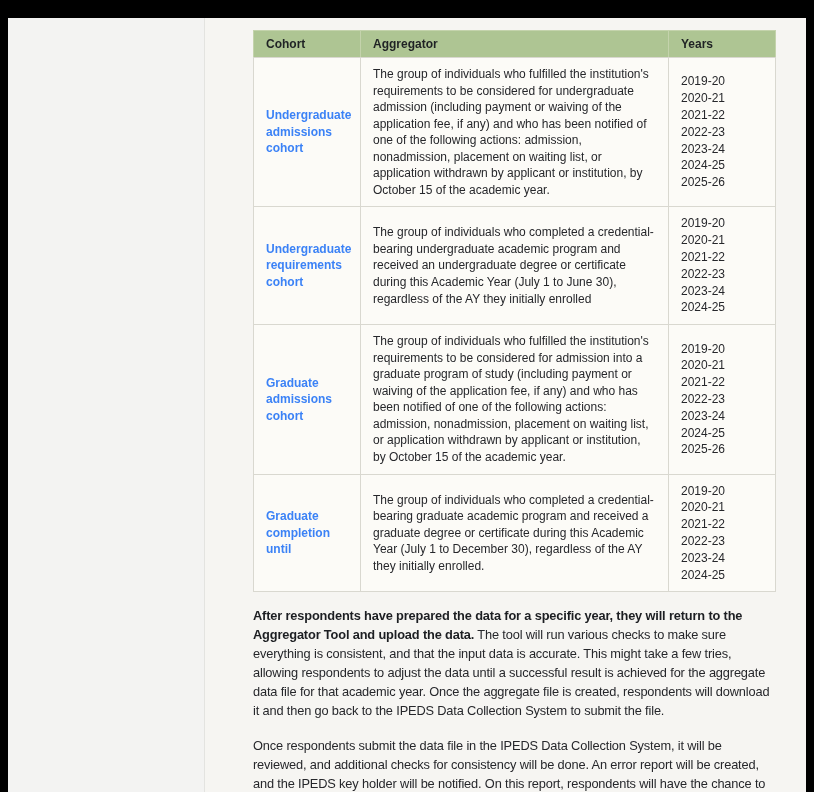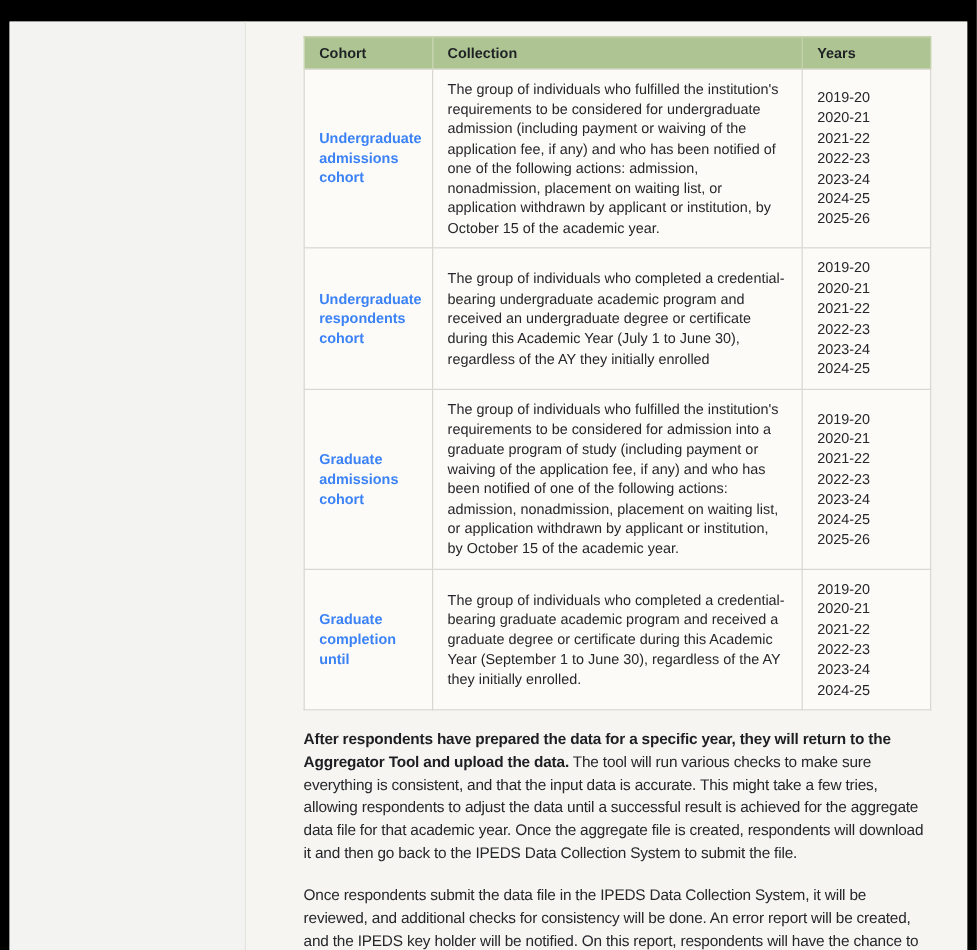--- a/index.html
+++ b/index.html
@@ -83,38 +83,38 @@
 
     <table class="cohort-table">
       <colgroup>
         <col class="c-cohort">
           <col class="c-def">
           <col class="c-years">
       </colgroup>
       <thead>
         <tr>
           <th>Cohort</th>
-          <th>Collection</th>
+          <th>Aggregator</th>
           <th>Years</th>
         </tr>
       </thead>
       <tbody>
           <tr>
             <td class="cohort-cell">Undergraduate admissions cohort</td>
             <td class="def-cell">The group of individuals who fulfilled the institution's requirements to be considered for undergraduate admission (including payment or waiving of the application fee, if any) and who has been notified of one of the following actions: admission, nonadmission, placement on waiting list, or application withdrawn by applicant or institution, by October 15 of the academic year.</td>
             <td class="years-cell">2019-20
 2020-21
 2021-22
 2022-23
 2023-24
 2024-25
 2025-26</td>
           </tr>
           <tr>
-            <td class="cohort-cell">Undergraduate respondents cohort</td>
+            <td class="cohort-cell">Undergraduate requirements cohort</td>
             <td class="def-cell">The group of individuals who completed a credential-bearing undergraduate academic program and received an undergraduate degree or certificate during this Academic Year (July 1 to June 30), regardless of the AY they initially enrolled</td>
             <td class="years-cell">2019-20
 2020-21
 2021-22
 2022-23
 2023-24
 2024-25</td>
           </tr>
           <tr>
             <td class="cohort-cell">Graduate admissions cohort</td>
@@ -122,21 +122,21 @@
             <td class="years-cell">2019-20
 2020-21
 2021-22
 2022-23
 2023-24
 2024-25
 2025-26</td>
           </tr>
           <tr>
             <td class="cohort-cell">Graduate completion until</td>
-            <td class="def-cell">The group of individuals who completed a credential-bearing graduate academic program and received a graduate degree or certificate during this Academic Year (September 1 to June 30), regardless of the AY they initially enrolled.</td>
+            <td class="def-cell">The group of individuals who completed a credential-bearing graduate academic program and received a graduate degree or certificate during this Academic Year (July 1 to December 30), regardless of the AY they initially enrolled.</td>
             <td class="years-cell">2019-20
 2020-21
 2021-22
 2022-23
 2023-24
 2024-25</td>
           </tr>
         </tbody>
     </table>
 

